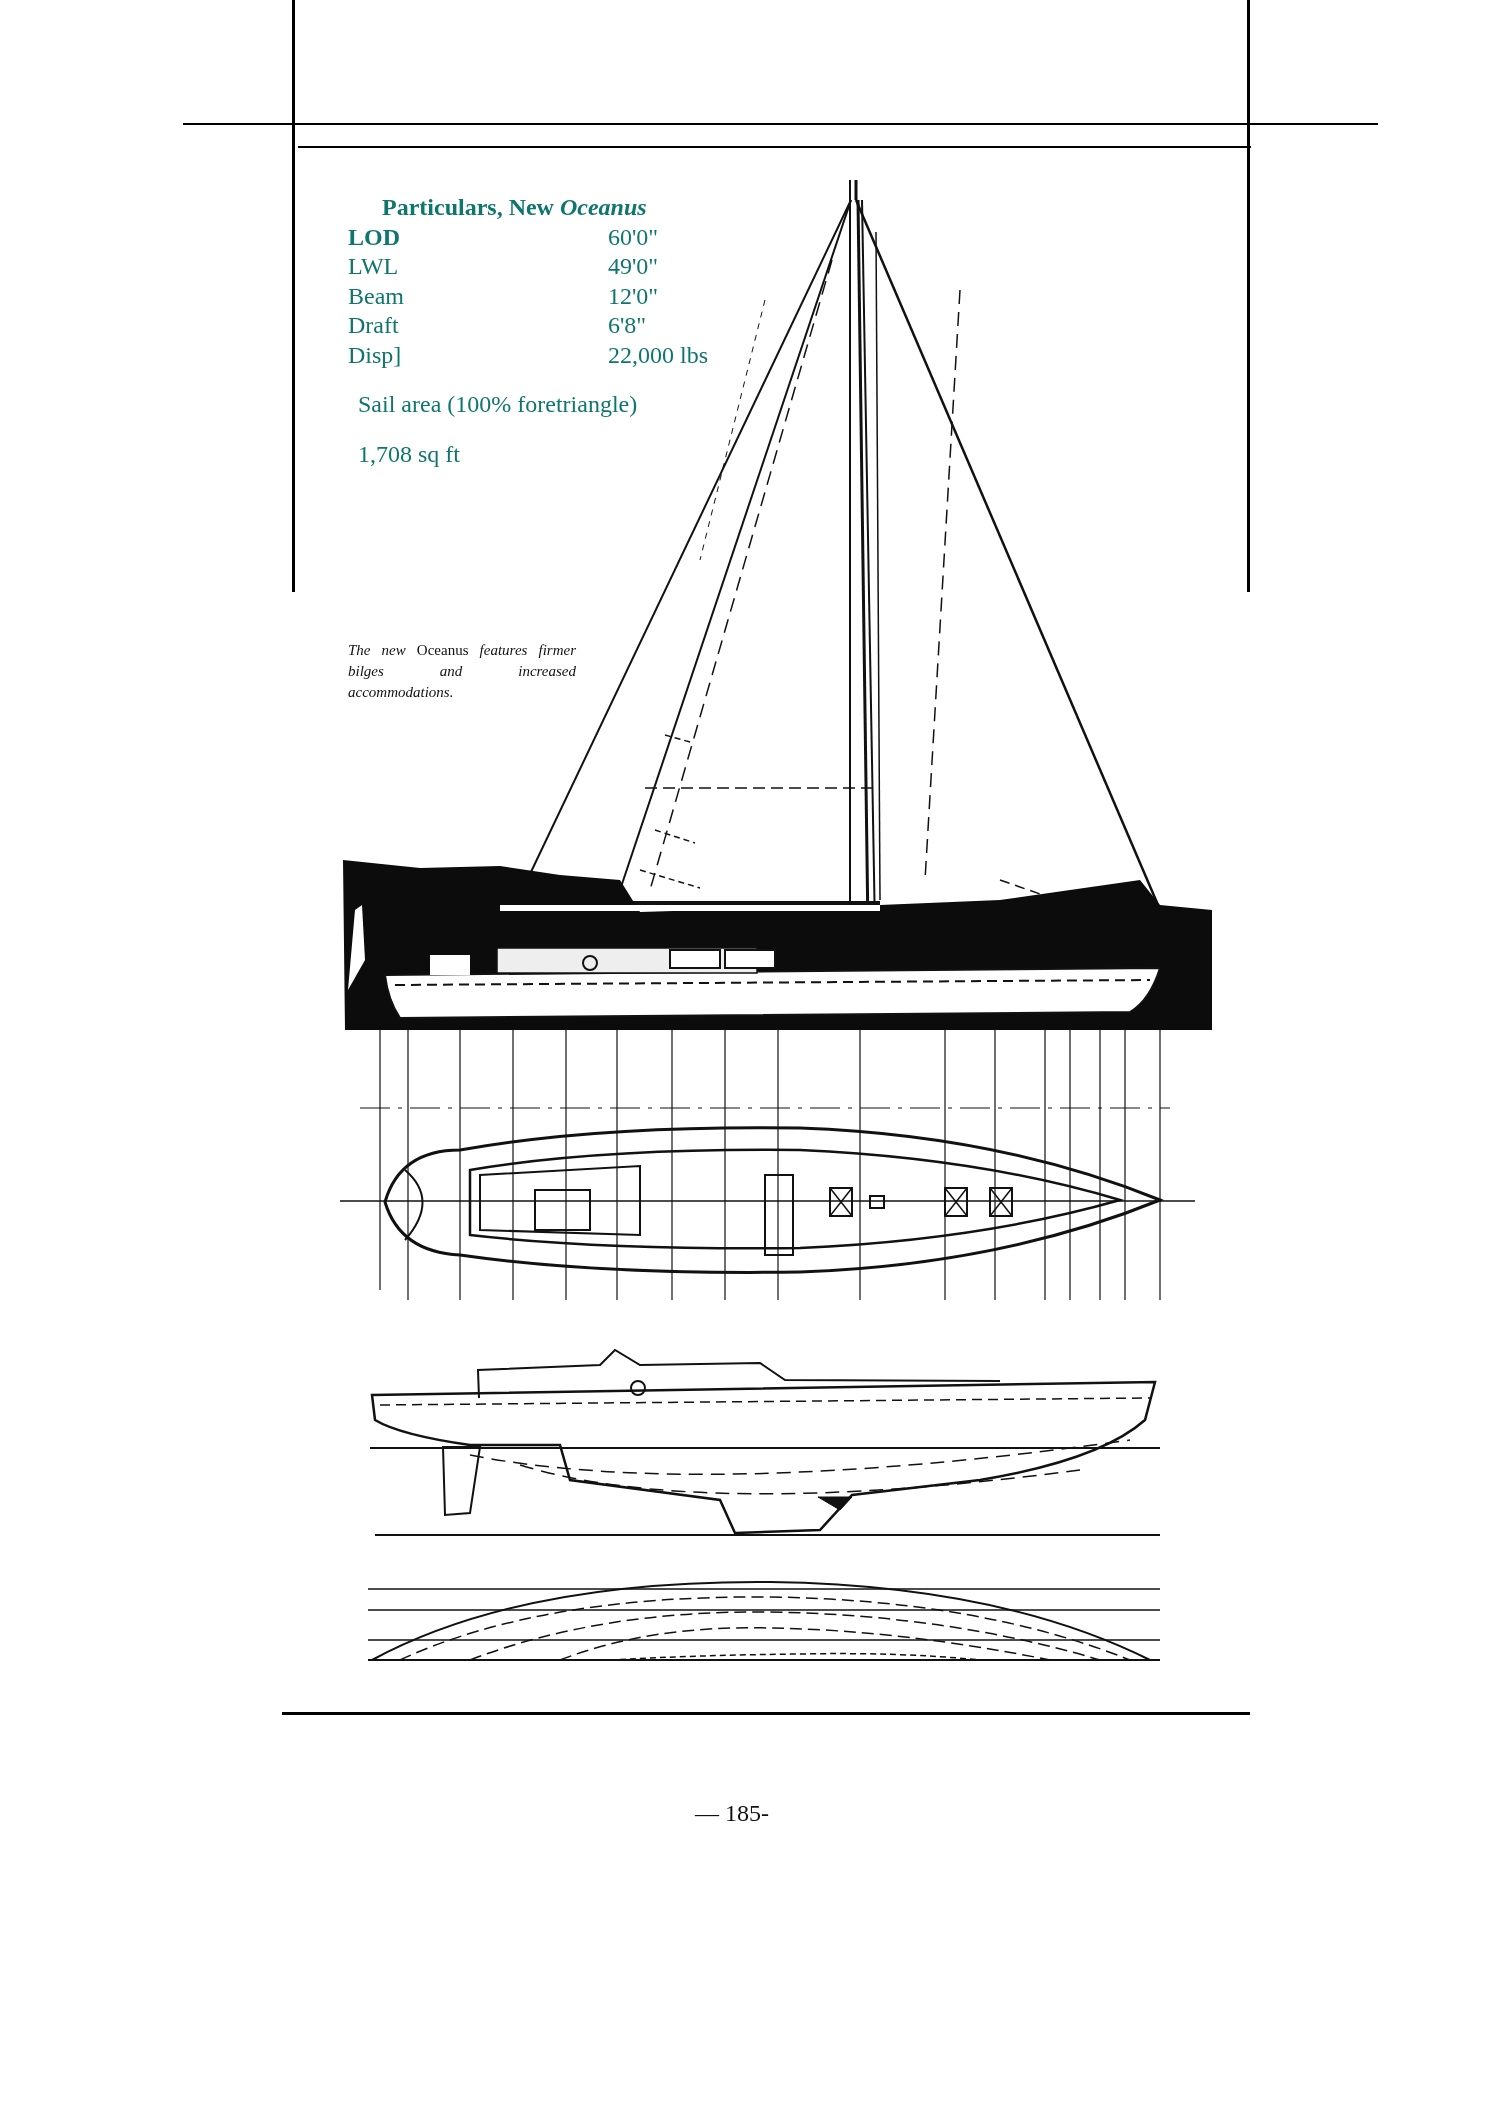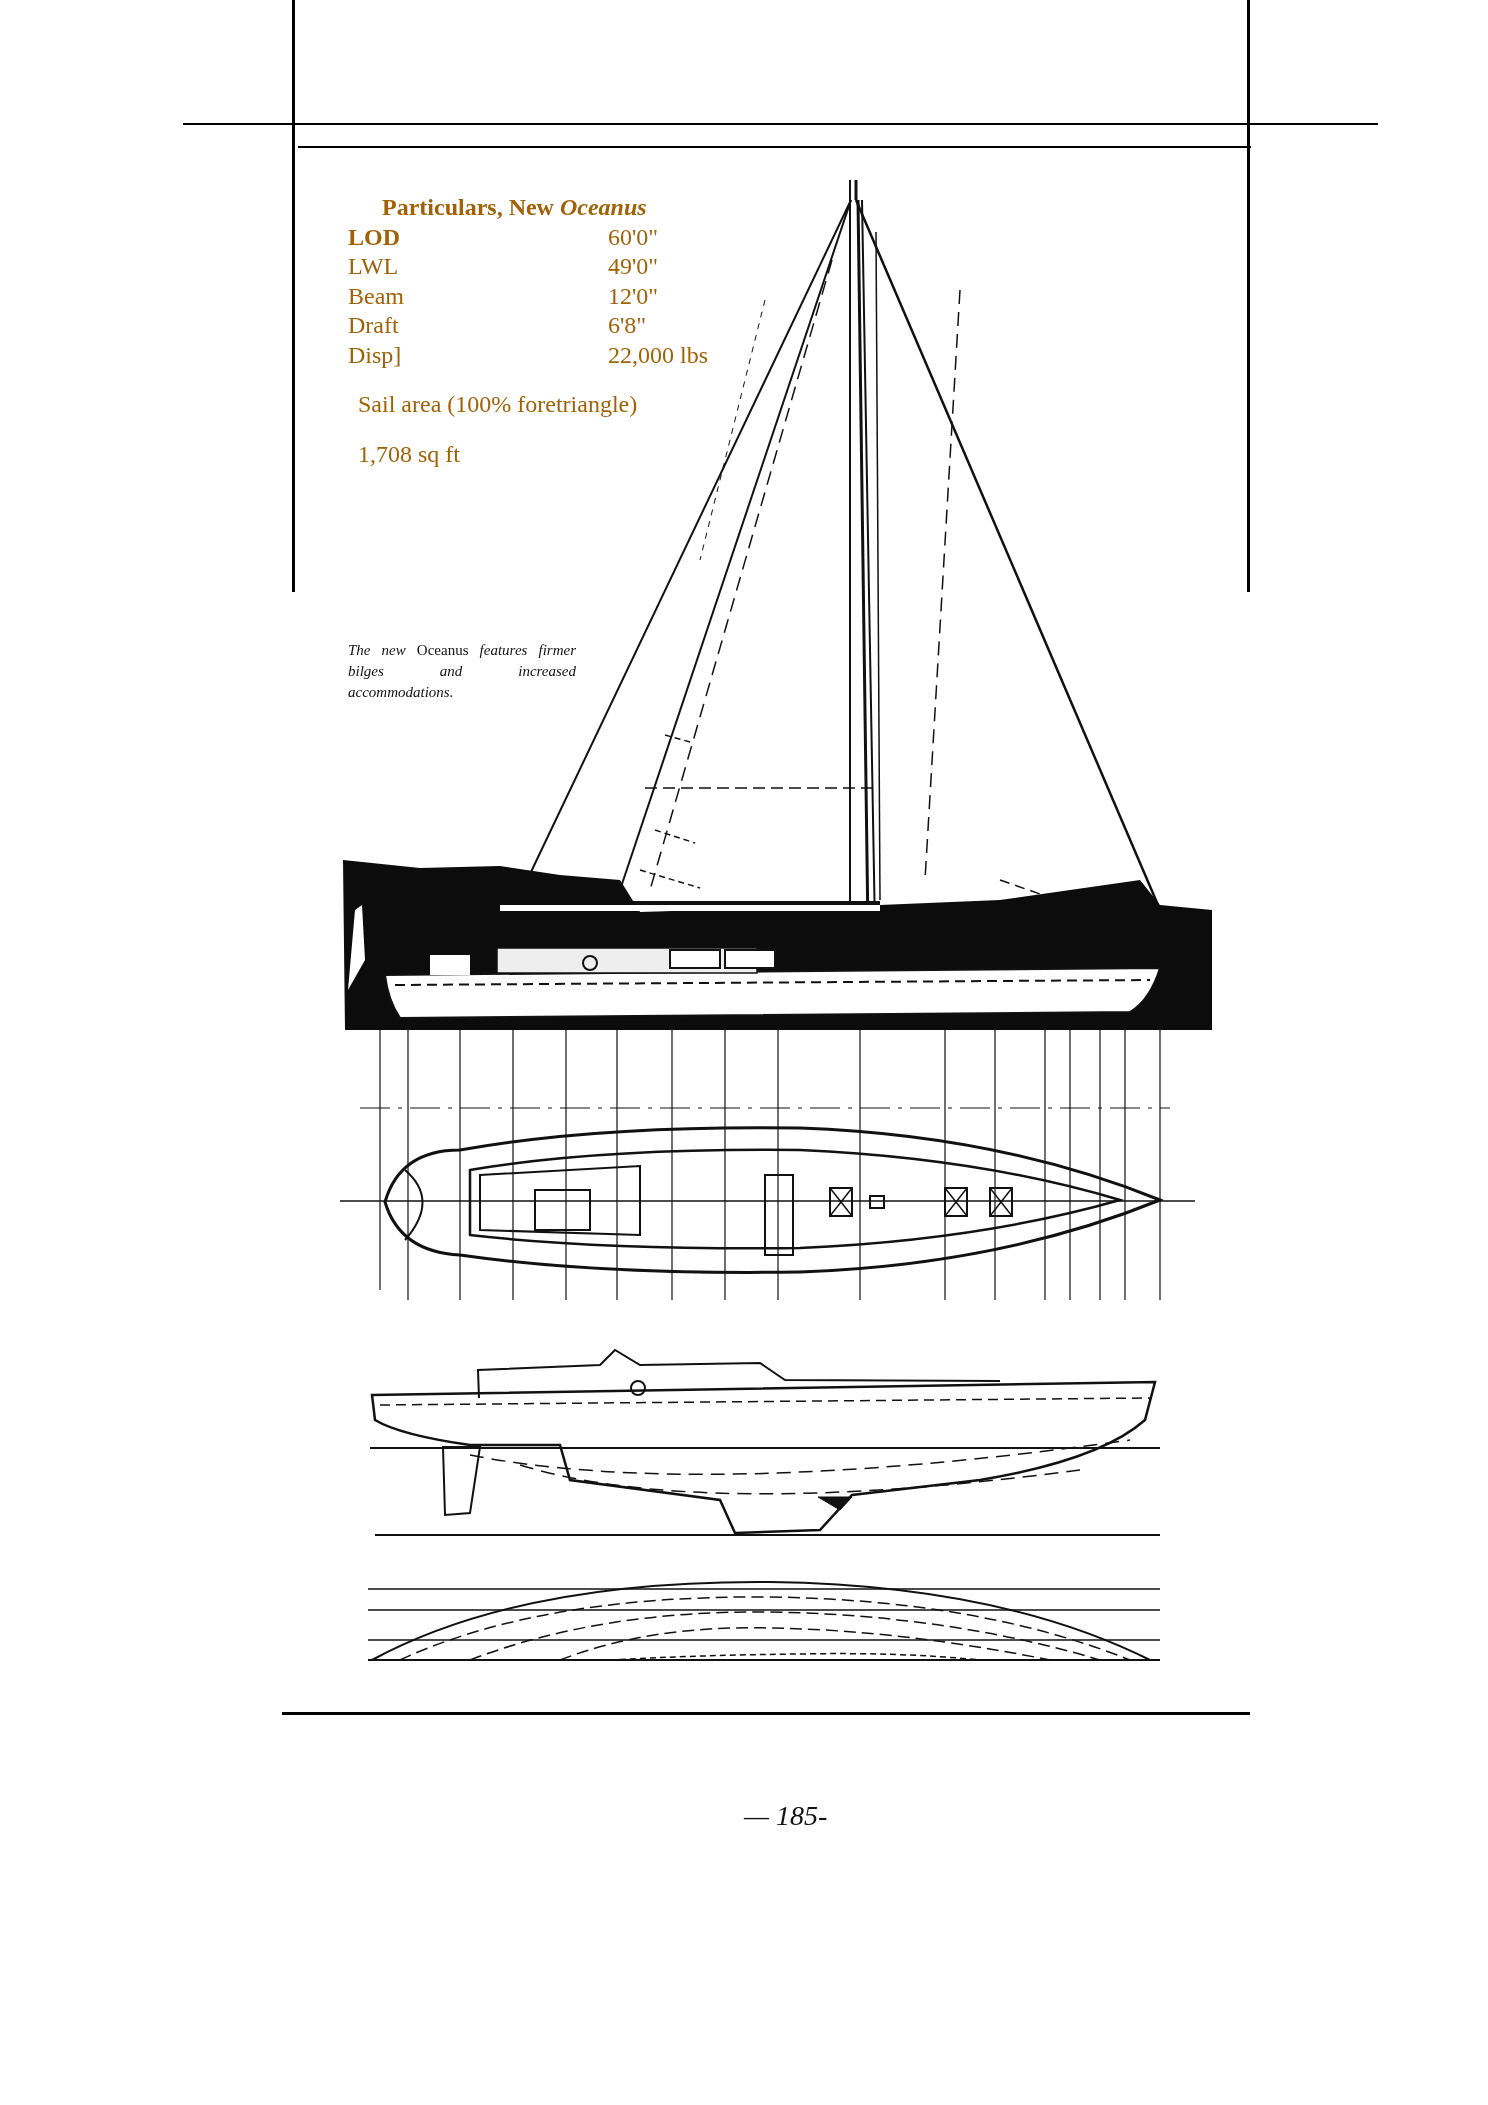--- a/index.html
+++ b/index.html
@@ -1,30 +1,30 @@
 <!DOCTYPE html>
 <html><head>
 <meta charset="utf-8">
 <style>
   html, body { margin: 0; padding: 0; background: #ffffff; }
   body { width: 1488px; height: 2105px; position: relative; overflow: hidden;
          font-family: "Liberation Serif", "DejaVu Serif", serif; color: #111; }
   .rule { position: absolute; background: #000; }
   .particulars { position: absolute; left: 348px; top: 193px; width: 380px;
-                 font-size: 24px; line-height: 29.5px; color: #a16207; }
+                 font-size: 24px; line-height: 29.5px; color: #0f766e; }
   .particulars .title { font-weight: bold; padding-left: 34px; font-size: 24px; }
   .particulars .title i { font-style: italic; }
   .prow { display: flex; gap: 44px; }
   .prow .k { width: 216px; }
   .prow.bold .k { font-weight: bold; }
   .particulars .sail { padding-left: 10px; margin-top: 20px; }
   .caption { position: absolute; left: 348px; top: 640px; width: 228px;
              font-size: 15px; line-height: 21px; text-align: justify; font-style: italic; }
   .caption .up { font-style: normal; }
-  .folio { position: absolute; left: 744px; top: 1800px; font-size: 28px; font-style: italic; }
+  .folio { position: absolute; left: 695px; top: 1800px; font-size: 24px; }
   svg.drawing { position: absolute; left: 0; top: 0; }
 </style>
 </head>
 <body>
 
 <div class="rule" style="left:183px;top:123px;width:1195px;height:2px;"></div>
 <div class="rule" style="left:298px;top:146px;width:953px;height:2px;"></div>
 <div class="rule" style="left:292px;top:0;width:3px;height:592px;"></div>
 <div class="rule" style="left:1247px;top:0;width:3px;height:592px;"></div>
 <div class="rule" style="left:282px;top:1712px;width:968px;height:3px;"></div>

